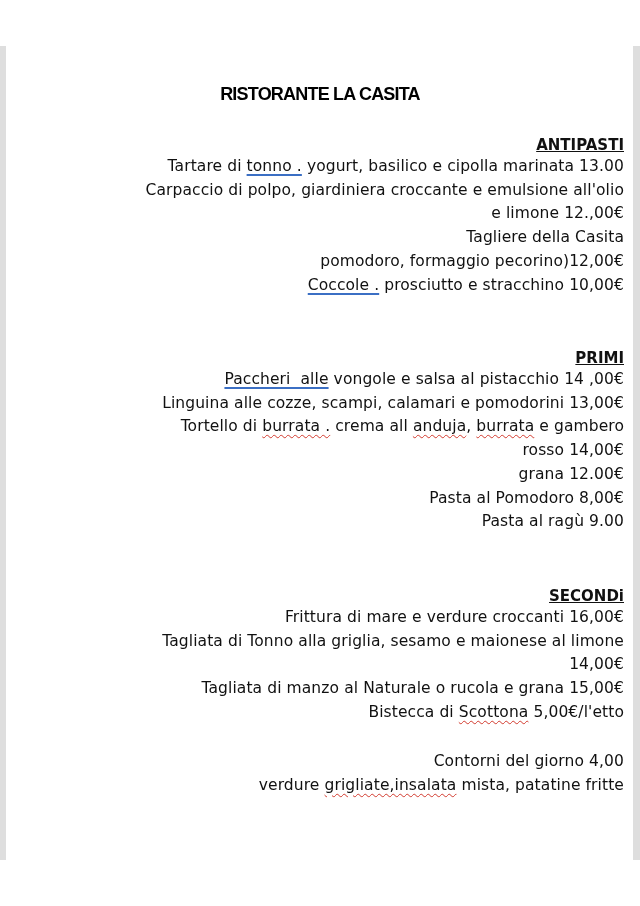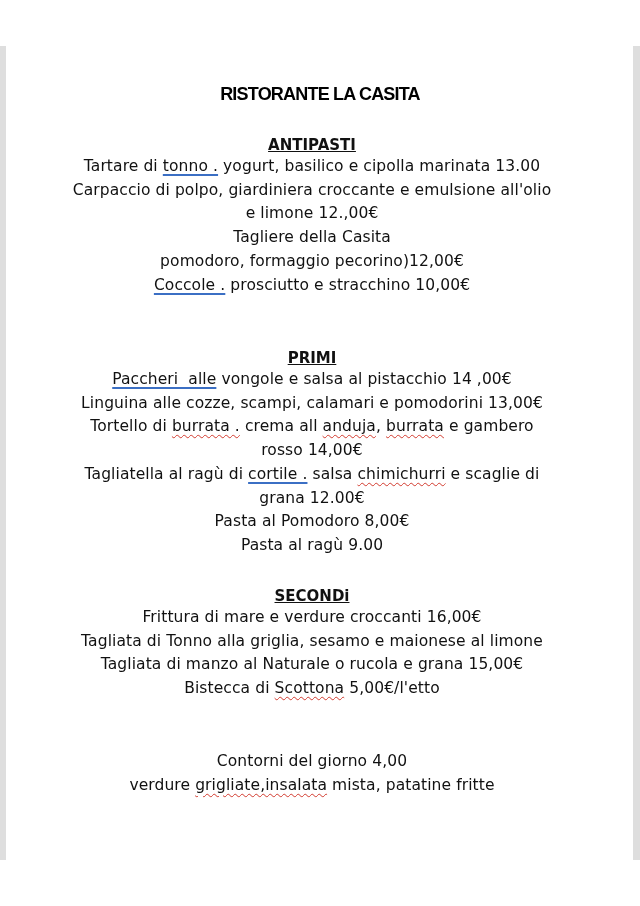--- a/index.html
+++ b/index.html
@@ -9,21 +9,21 @@
     }
     .side-strip { position: absolute; top: 46px; height: 814px; width: 6px; background: #dedede; }
     .side-strip.left { left: 0; }
     .side-strip.right { right: 0; width: 7px; }
     .page { position: absolute; left: 0; top: 0; width: 640px; text-align: center; }
     .title {
       position: absolute; top: 84px; left: 0; width: 640px;
       font-family: "Liberation Sans", sans-serif; font-weight: bold; font-size: 18px;
       letter-spacing: -0.8px; color: #000;
     }
-    .section { position: absolute; left: 0; width: 624px; }
+    .section { position: absolute; left: 0; width: 624px; text-align: right; }
     .heading {
       font-weight: bold; font-size: 15px; text-decoration: underline; line-height: 20px;
       color: #111;
     }
     .line { font-size: 15.5px; line-height: 23.7px; white-space: pre; letter-spacing: 0.1px; }
     .ul-blue { text-decoration: underline; text-decoration-color: #3b6fc4; text-decoration-thickness: 2px; text-underline-offset: 3px; }
     .ul-red { text-decoration: underline wavy; text-decoration-color: #d23a2e; text-decoration-thickness: 1px; text-underline-offset: 3px; }
     .bold { font-weight: normal; }
   </style>
 </head>
@@ -44,30 +44,30 @@
     <div class="line">pomodoro, formaggio pecorino)12,00€</div>
     <div class="line"><span class="ul-blue">Coccole .</span><span> prosciutto e stracchino 10,00€</span></div>
   </div>
 
   <div class="section" style="top:348px">
     <div class="heading">PRIMI</div>
     <div class="line"><span class="ul-blue">Paccheri  alle</span><span> vongole e salsa al pistacchio 14 ,00€</span></div>
     <div class="line">Linguina alle cozze, scampi, calamari e pomodorini 13,00€</div>
     <div class="line"><span>Tortello di </span><span class="ul-red">burrata .</span><span> crema all </span><span class="ul-red">anduja</span><span>, </span><span class="ul-red">burrata</span><span> e gambero</span></div>
     <div class="line">rosso 14,00€</div>
-    <div class="line"><span>Tagliatella al ragù di </span><span class="ul-blue">cortile .</span><span> salsa </span><span class="ul-red">chimichurri</span><span> e scaglie di</span></div>
     <div class="line">grana 12.00€</div>
     <div class="line">Pasta al Pomodoro 8,00€</div>
     <div class="line">Pasta al ragù 9.00</div>
   </div>
 
   <div class="section" style="top:586px">
     <div class="heading">SECONDi</div>
     <div class="line">Frittura di mare e verdure croccanti 16,00€</div>
     <div class="line">Tagliata di Tonno alla griglia, sesamo e maionese al limone</div>
+    <div class="line">14,00€</div>
     <div class="line">Tagliata di manzo al Naturale o rucola e grana 15,00€</div>
     <div class="line"><span>Bistecca di </span><span class="ul-red">Scottona</span><span> 5,00€/l'etto</span></div>
   </div>
 
   <div class="section" style="top:750px">
     <div class="line"><span class="bold">Contorni del giorno</span><span> 4,00</span></div>
     <div class="line"><span>verdure </span><span class="ul-red">grigliate,insalata</span><span> mista, patatine fritte</span></div>
   </div>
 </div>
 

